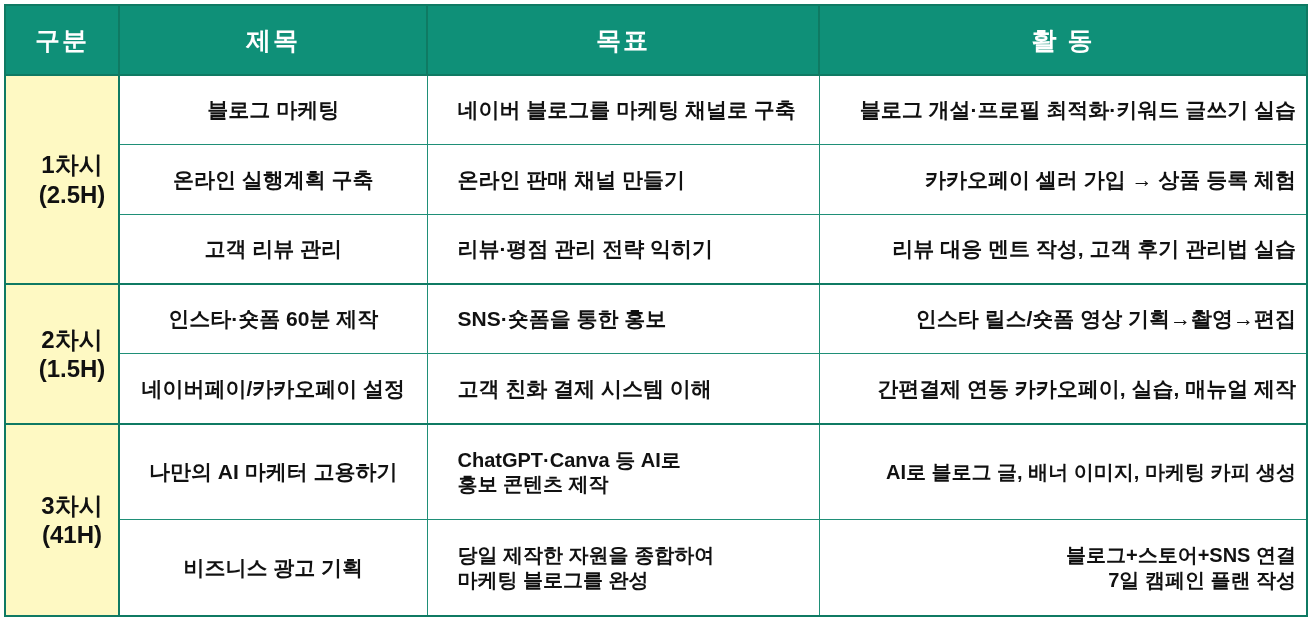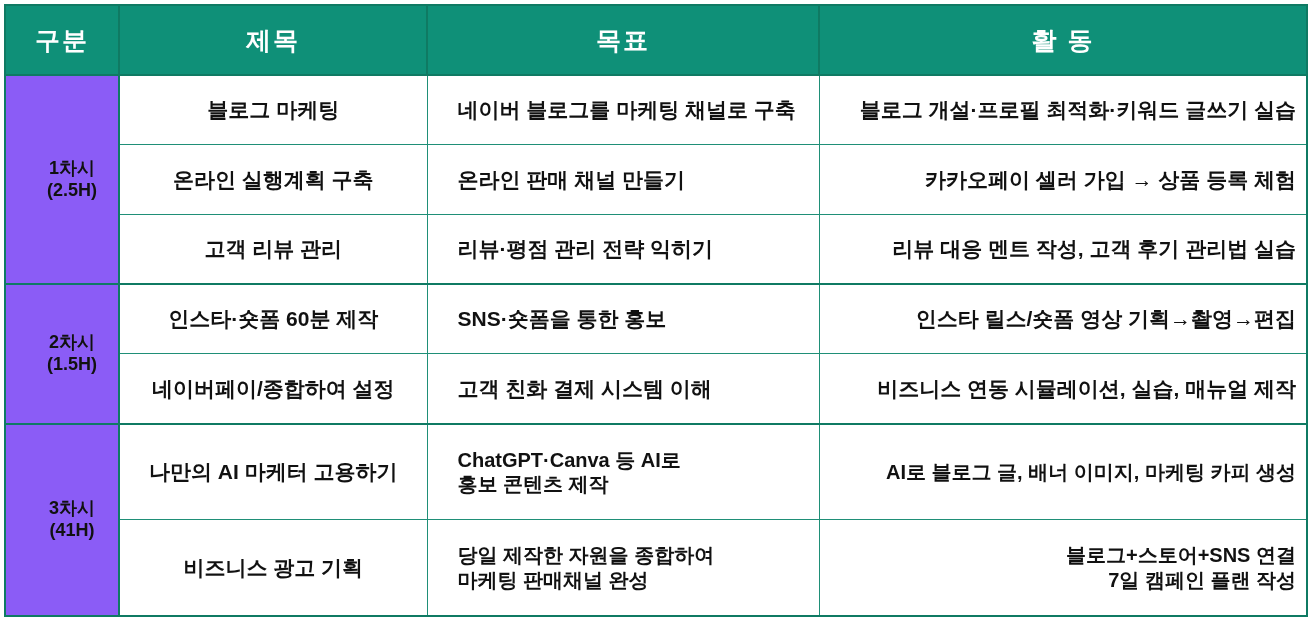--- a/index.html
+++ b/index.html
@@ -45,23 +45,23 @@
   tbody td {
     border: 1px solid #1f8f77;
     font-size: 21px;
     font-weight: bold;
     color: #111111;
     vertical-align: middle;
     padding: 13px 10px;
     box-sizing: border-box;
   }
   tbody td.session {
-    background: #8b5cf6;
+    background: #fef9c3;
     text-align: center;
-    font-size: 18px;
+    font-size: 24px;
     line-height: 1.25;
     border-left: 2px solid #0f7a63;
     border-right: 2px solid #0f7a63;
     color: #111111;
   }
   tbody tr.group-start td {
     border-top: 2px solid #0f7a63;
   }
   tbody tr:last-child td {
     border-bottom: 2px solid #0f7a63;
@@ -147,26 +147,26 @@
         </td>
         <td class="title">인스타·숏폼 60분 제작</td>
         <td class="goal">
           <span class="line">SNS·숏폼을 통한 홍보</span>
         </td>
         <td class="activity">
           <span class="line">인스타 릴스/숏폼 영상 기획→촬영→편집</span>
         </td>
       </tr>
       <tr>
-        <td class="title">네이버페이/종합하여 설정</td>
+        <td class="title">네이버페이/카카오페이 설정</td>
         <td class="goal">
           <span class="line">고객 친화 결제 시스템 이해</span>
         </td>
         <td class="activity">
-          <span class="line">비즈니스 연동 시뮬레이션, 실습, 매뉴얼 제작</span>
+          <span class="line">간편결제 연동 카카오페이, 실습, 매뉴얼 제작</span>
         </td>
       </tr>
 
       <tr class="group-start">
         <td class="session" rowspan="2">
           <span class="line">3차시</span>
           <span class="line">(41H)</span>
         </td>
         <td class="title">나만의 AI 마케터 고용하기</td>
         <td class="goal small">
@@ -174,21 +174,21 @@
           <span class="line">홍보 콘텐츠 제작</span>
         </td>
         <td class="activity small">
           <span class="line">AI로 블로그 글, 배너 이미지, 마케팅 카피 생성</span>
         </td>
       </tr>
       <tr>
         <td class="title">비즈니스 광고 기획</td>
         <td class="goal small">
           <span class="line">당일 제작한 자원을 종합하여</span>
-          <span class="line">마케팅 판매채널 완성</span>
+          <span class="line">마케팅 블로그를 완성</span>
         </td>
         <td class="activity small">
           <span class="line">블로그+스토어+SNS 연결</span>
           <span class="line">7일 캠페인 플랜 작성</span>
         </td>
       </tr>
 
     </tbody>
   </table>
 </div>

